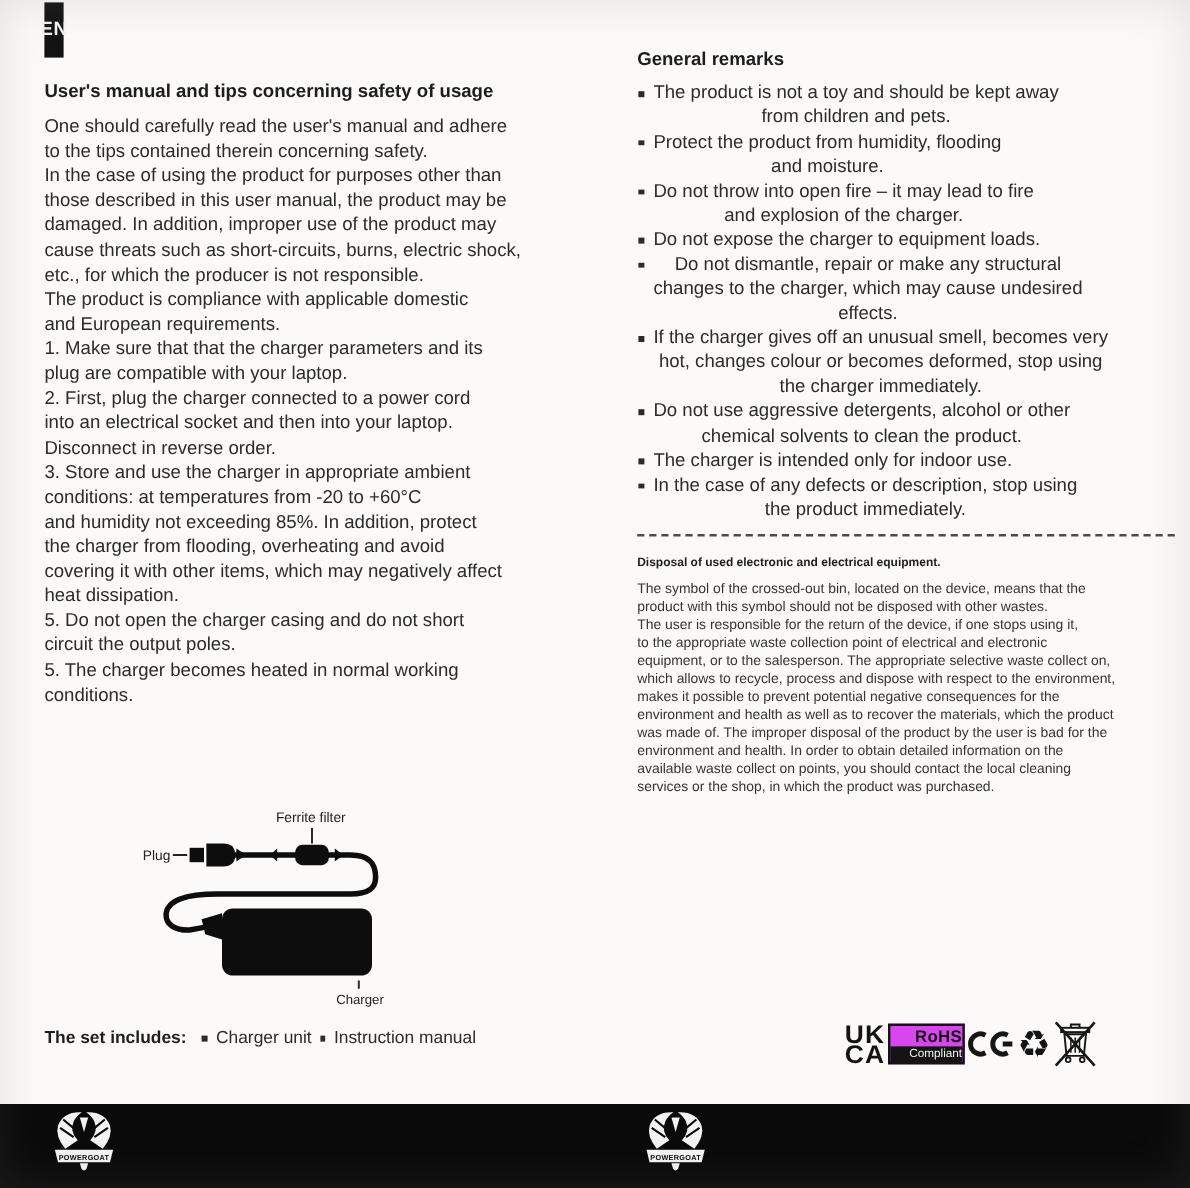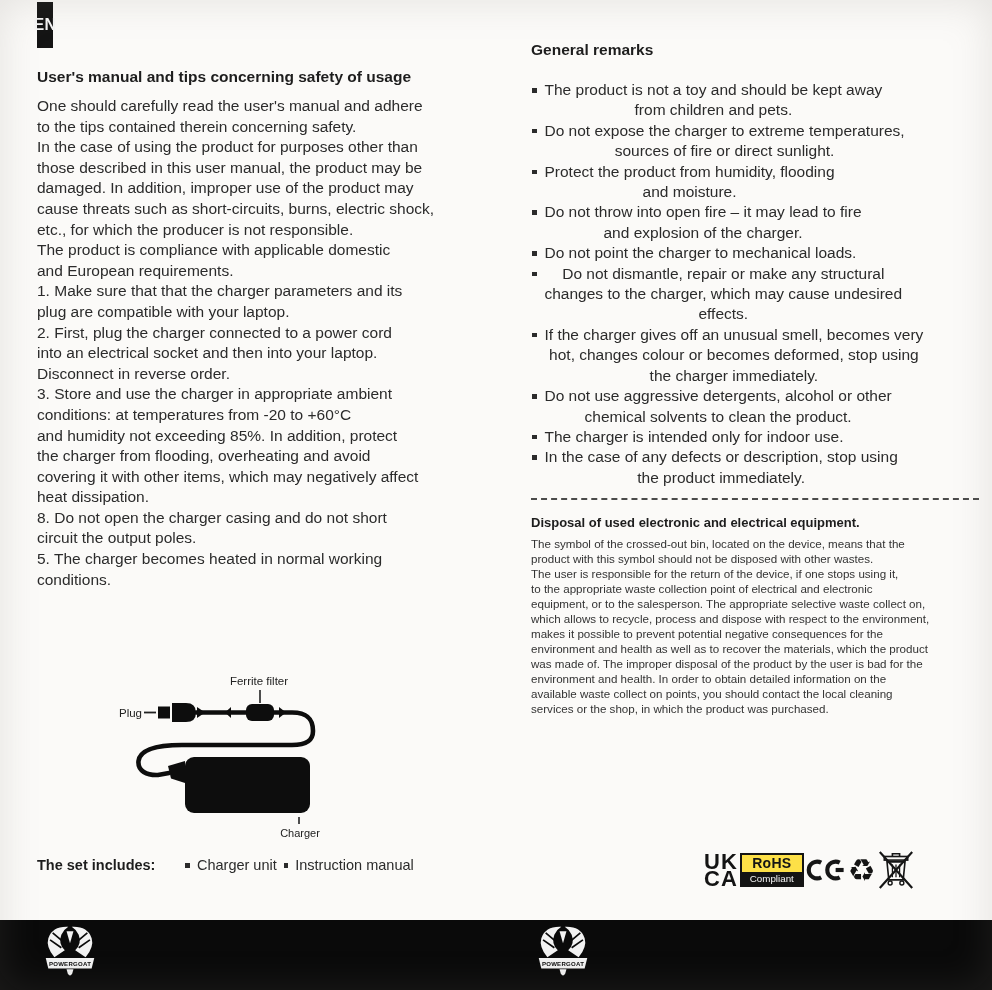--- a/index.html
+++ b/index.html
@@ -27,33 +27,33 @@
   .body-text{font-size:15.5px;line-height:20.6px;margin:0;white-space:pre-line;}
   .list-item{font-size:15.5px;line-height:20.6px;margin:0;white-space:pre-line;}
   .h-space{margin-top:7px;}
   .h-space2{margin-top:5px;}
   
   .bullets{list-style:none;margin:0;padding:0;}
   .bullets li{display:flex;align-items:flex-start;text-align:center;}
   .sq{flex:0 0 auto;width:4.5px;height:4.5px;background:#2b2b2b;margin:8px 8px 0 1px;}
   .btxt{font-size:15.5px;line-height:20.4px;white-space:pre-line;display:block;}
   .dash-divider{border:none;border-top:2px dashed #4b4b4b;margin:10px 0 0 0;height:0;}
-  .disposal-h{font-size:13px;font-weight:bold;color:#1d1d1d;margin:15px 0 0 0;line-height:15px;}
+  .disposal-h{font-size:10px;font-weight:bold;color:#1d1d1d;margin:15px 0 0 0;line-height:15px;}
   .disposal-b{font-size:11.6px;line-height:15px;margin:6px 0 0 0;white-space:pre-line;color:#333;}
   
   .diagram{position:absolute;left:80px;top:662px;width:340px;height:185px;}
   .diagram text{fill:#222;font-family:"Liberation Sans",sans-serif;}
   
   .set-line{position:absolute;left:37px;top:857px;font-size:14.5px;display:flex;align-items:center;}
-  .set-line .lbl{font-weight:bold;color:#1d1d1d;margin-right:23px;}
+  .set-line .lbl{font-weight:bold;color:#1d1d1d;margin-right:6px;}
   .set-line .sq2{width:4.5px;height:4.5px;background:#2b2b2b;margin:1px 7px 0 7px;}
   
   .certs{position:absolute;left:704px;top:849px;height:42px;display:flex;align-items:center;gap:2px;}
   .ukca{font-weight:bold;font-size:22px;line-height:16.5px;letter-spacing:1px;color:#141414;text-align:center;transform:scaleY(.97);}
-  .rohs{border:2.5px solid #141414;width:60px;text-align:center;background:#fde047;}
+  .rohs{border:2.5px solid #141414;width:60px;text-align:right;background:#d946ef;}
   .rohs .top{font-weight:bold;font-size:14px;line-height:17px;color:#141414;letter-spacing:.3px;}
   .rohs .bot{background:#141414;color:#f5f5f5;font-size:9.8px;line-height:13px;}
   .recycle{font-size:31px;line-height:1;color:#141414;}
   
   .footer{position:absolute;left:0;top:920px;width:992px;height:70px;background:#0a0a0a;}
   .pglogo{position:absolute;top:4px;width:52px;height:56px;}
   .pglogo.one{left:44px;} .pglogo.two{left:537px;}
 </style>
 </head>
 <body>
@@ -80,21 +80,21 @@
 plug are compatible with your laptop.</p>
     <p class="list-item">2. First, plug the charger connected to a power cord
 into an electrical socket and then into your laptop.
 Disconnect in reverse order.</p>
     <p class="list-item">3. Store and use the charger in appropriate ambient
 conditions: at temperatures from -20 to +60°C
 and humidity not exceeding 85%. In addition, protect
 the charger from flooding, overheating and avoid
 covering it with other items, which may negatively affect
 heat dissipation.</p>
-    <p class="list-item">8. Do not open the charger casing and do not short
+    <p class="list-item">5. Do not open the charger casing and do not short
 circuit the output poles.</p>
     <p class="list-item">5. The charger becomes heated in normal working
 conditions.</p>
 
   </div>
 
   <svg class="diagram" viewBox="0 0 340 185">
 
     <text x="179" y="23" font-size="11.5" text-anchor="middle">Ferrite filter</text>
     <line x1="180" y1="28" x2="180" y2="41" stroke="#222" stroke-width="1.6"></line>
@@ -123,45 +123,40 @@
 
   <div class="set-line">
     <span class="lbl">The set includes:</span>
     <span class="sq2"></span>
     <span>Charger unit</span>
     <span class="sq2"></span>
     <span>Instruction manual</span>
   </div>
 
   <div class="right-col">
-    <h2 class="sec" style="margin-bottom:20px;">General remarks</h2>
+    <h2 class="sec" style="margin-bottom:8px;">General remarks</h2>
     <ul class="bullets">
       <li>
           <span class="sq"></span>
           <span class="btxt">The product is not a toy and should be kept away
 from children and pets.</span>
         </li>
       <li>
           <span class="sq"></span>
-          <span class="btxt">Do not expose the charger to extreme temperatures,
-sources of fire or direct sunlight.</span>
-        </li>
-      <li>
-          <span class="sq"></span>
           <span class="btxt">Protect the product from humidity, flooding
 and moisture.</span>
         </li>
       <li>
           <span class="sq"></span>
           <span class="btxt">Do not throw into open fire – it may lead to fire
 and explosion of the charger.</span>
         </li>
       <li>
           <span class="sq"></span>
-          <span class="btxt">Do not point the charger to mechanical loads.</span>
+          <span class="btxt">Do not expose the charger to equipment loads.</span>
         </li>
       <li>
           <span class="sq"></span>
           <span class="btxt">Do not dismantle, repair or make any structural
 changes to the charger, which may cause undesired
 effects.</span>
         </li>
       <li>
           <span class="sq"></span>
           <span class="btxt">If the charger gives off an unusual smell, becomes very

